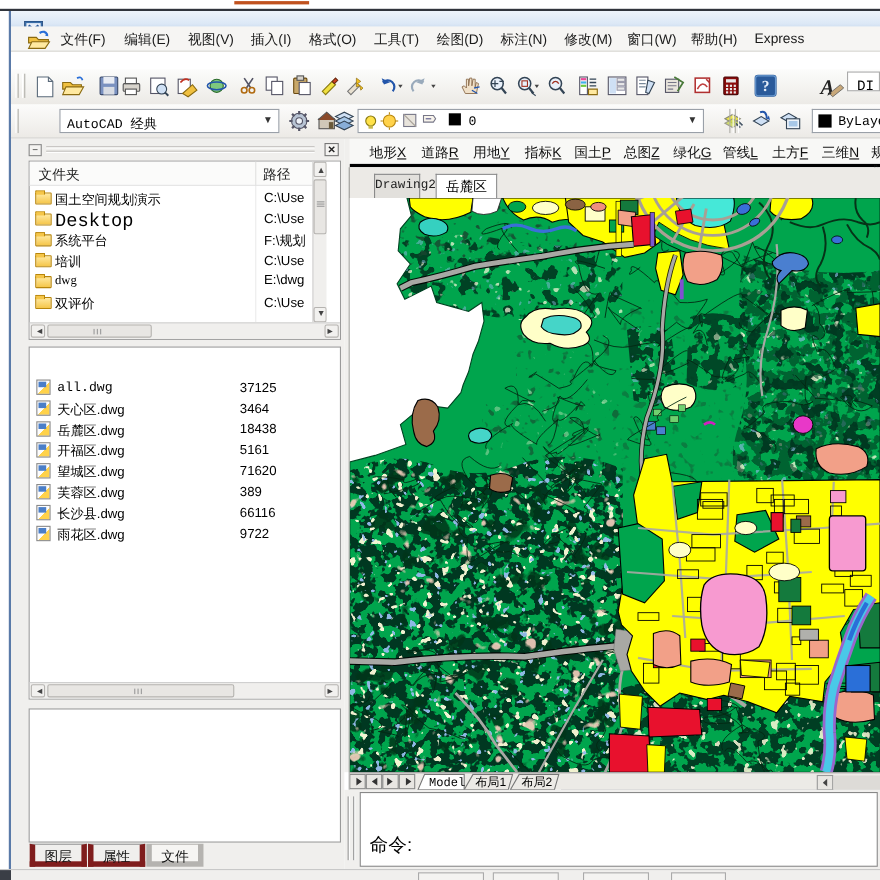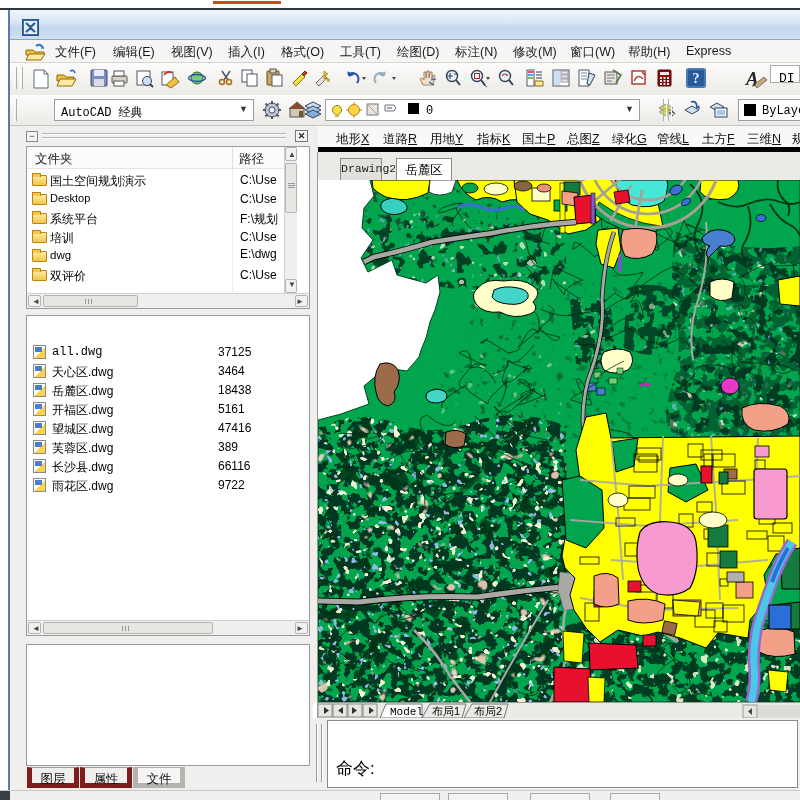--- a/index.html
+++ b/index.html
@@ -11,21 +11,21 @@
 #topstrip{left:0;top:0;width:800px;height:8px;background:#fff;}
 #orange{left:213px;top:1px;width:68px;height:3px;background:#c0521f;}
 #winborder-top{left:0px;top:8px;width:800px;height:2px;background:#30343c;}
 #winborder-left{left:8px;top:10px;width:2px;height:790px;background:#5a7aa8;}
 #titlebar{left:10px;top:10px;width:790px;height:30px;
  background:linear-gradient(#eef4fb 0%,#dce8f6 40%,#c3d6ec 60%,#cfdff1 100%);
  border-bottom:1px solid #8ba4c4;}
 #titletext{left:44px;top:21px;font-size:12.5px;color:#0a0a0a;white-space:nowrap;font-weight:bold;}
 #titleicon{left:22px;top:19px;width:17px;height:17px;}
 
-#menubar{left:10px;top:40px;width:790px;height:23px;background:#f6f5f3;border-bottom:1px solid #d8d6d2;}
+#menubar{left:10px;top:24px;width:790px;height:23px;background:#f6f5f3;border-bottom:1px solid #d8d6d2;}
 #menubar .mi{position:absolute;top:4px;font-size:12.5px;color:#1a1a1a;}
 
 #tb1{left:10px;top:63px;width:790px;height:32px;background:linear-gradient(#fcfcfb,#eceae6);}
 #tb2{left:10px;top:95px;width:790px;height:31px;background:linear-gradient(#fcfcfb,#eceae6);border-bottom:1px solid #c8c6c2;}
 
 #lpanel{left:10px;top:126px;width:303px;height:664px;background:#f0efed;}
 .box{position:absolute;background:#fff;border:1px solid #9a9a9a;}
 .row{position:absolute;left:1px;height:19px;font-size:12px;color:#000;white-space:nowrap;}
 .num{position:absolute;text-align:left;font-size:12px;}
 .scroll{position:absolute;background:#f0efed;}
@@ -36,21 +36,21 @@
 .fold:before{content:"";position:absolute;left:-1px;top:-3px;width:7px;height:3px;background:#f5c64a;border:1px solid #b8860b;border-bottom:none;border-radius:1px 1px 0 0;}
 .frow{position:absolute;left:1px;height:19px;font-size:12px;color:#000;white-space:nowrap;}
 .fn{position:absolute;left:24px;top:2px;}
 .dwgi{position:absolute;left:5px;top:2px;width:13px;height:14px;background:linear-gradient(135deg,#fdfdfd 55%,#ffd24a 55%);border:1px solid #8a8a8a;}
 .dwgi:before{content:"";position:absolute;left:1px;top:1px;width:7px;height:5px;background:#4a7ec8;}
 
 .ltab{position:absolute;height:21px;background:#f0efed;border:5px solid #7f1d1d;border-top:1px solid #9a9a9a;
  font-size:12.5px;color:#111;text-align:center;padding-top:3px;}
 
 #vdiv{left:313px;top:126px;width:5px;height:576px;background:#f0efed;}
-#cadmenu{left:318px;top:126px;width:482px;height:26px;background:#f8f8f6;border-bottom:5px solid #000000;}
+#cadmenu{left:318px;top:126px;width:482px;height:26px;background:#f8f8f6;border-bottom:3px solid #000000;}
 #cadmenu .mi{position:absolute;top:5px;font-size:12.5px;color:#111;}
 #cadmenu .mi u{text-decoration:underline;}
 #doctabs{left:318px;top:152px;width:482px;height:28px;background:#eceae6;}
 .dtab{position:absolute;bottom:0;height:22px;font-size:12.5px;text-align:center;border:1px solid #8a8a8a;border-bottom:none;padding-top:3px;}
 #map{left:318px;top:180px;width:482px;height:522px;background:#fff;}
 #modelrow{left:318px;top:702px;width:482px;height:16px;background:#eceae6;border-top:1px solid #999;}
 #cmdwin{left:313px;top:718px;width:487px;height:72px;background:#f0efed;}
 #cmdbox{position:absolute;left:14px;top:2px;width:471px;height:68px;background:#fff;border:1px solid #888;}
 #statusbar{left:0px;top:790px;width:800px;height:10px;background:#f0efed;border-top:1px solid #c8c8c8;}
 </style>
@@ -372,36 +372,36 @@
   </div>
   <div style="position:absolute;left:205px;top:22px;width:1px;height:124px;background:#ececec;"></div>
 
   <div class="row" style="top:24px;">
           <span class="fold"></span>
           <span style="position:absolute;left:22px;top:2px;">国土空间规划演示</span>
           <span style="position:absolute;left:212px;top:2px;">C:\Use</span>
         </div>
   <div class="row" style="top:43px;">
           <span class="fold"></span>
-          <span style="position:absolute;left:22px;top:2px;font-family:Liberation Sans, sans-serif;font-size:11px;">Desktop</span>
+          <span style="position:absolute;left:22px;top:2px;font-family:Liberation Mono, monospace;font-size:17px;">Desktop</span>
           <span style="position:absolute;left:212px;top:2px;">C:\Use</span>
         </div>
   <div class="row" style="top:62px;">
           <span class="fold"></span>
           <span style="position:absolute;left:22px;top:2px;">系统平台</span>
           <span style="position:absolute;left:212px;top:2px;">F:\规划</span>
         </div>
   <div class="row" style="top:81px;">
           <span class="fold"></span>
           <span style="position:absolute;left:22px;top:2px;">培训</span>
           <span style="position:absolute;left:212px;top:2px;">C:\Use</span>
         </div>
   <div class="row" style="top:100px;">
           <span class="fold"></span>
-          <span style="position:absolute;left:22px;top:2px;font-family:Liberation Sans, sans-serif;font-size:11.5px;">dwg</span>
+          <span style="position:absolute;left:22px;top:2px;font-family:Liberation Serif, serif;font-size:11.5px;">dwg</span>
           <span style="position:absolute;left:212px;top:0;">E:\dwg</span>
         </div>
   <div class="row" style="top:119px;">
           <span class="fold"></span>
           <span style="position:absolute;left:22px;top:2px;">双评价</span>
           <span style="position:absolute;left:212px;top:2px;">C:\Use</span>
         </div>
   <div class="row" style="top:136px;height:10px;overflow:hidden;"></div>
 
   <div class="scroll" style="right:12px;top:0;width:13px;height:146px;border-left:1px solid #d0d0d0;">
@@ -441,21 +441,21 @@
           <span class="num" style="left:190px;top:2px;width:84px;">18438</span>
         </div>
   <div class="frow" style="top:84px;">
           <span class="dwgi"></span>
           <span class="fn">开福区.dwg</span>
           <span class="num" style="left:190px;top:2px;width:84px;">5161</span>
         </div>
   <div class="frow" style="top:103px;">
           <span class="dwgi"></span>
           <span class="fn">望城区.dwg</span>
-          <span class="num" style="left:190px;top:2px;width:84px;">47416</span>
+          <span class="num" style="left:190px;top:2px;width:84px;">71620</span>
         </div>
   <div class="frow" style="top:122px;">
           <span class="dwgi"></span>
           <span class="fn">芙蓉区.dwg</span>
           <span class="num" style="left:190px;top:2px;width:84px;">389</span>
         </div>
   <div class="frow" style="top:141px;">
           <span class="dwgi"></span>
           <span class="fn">长沙县.dwg</span>
           <span class="num" style="left:190px;top:2px;width:84px;">66116</span>

